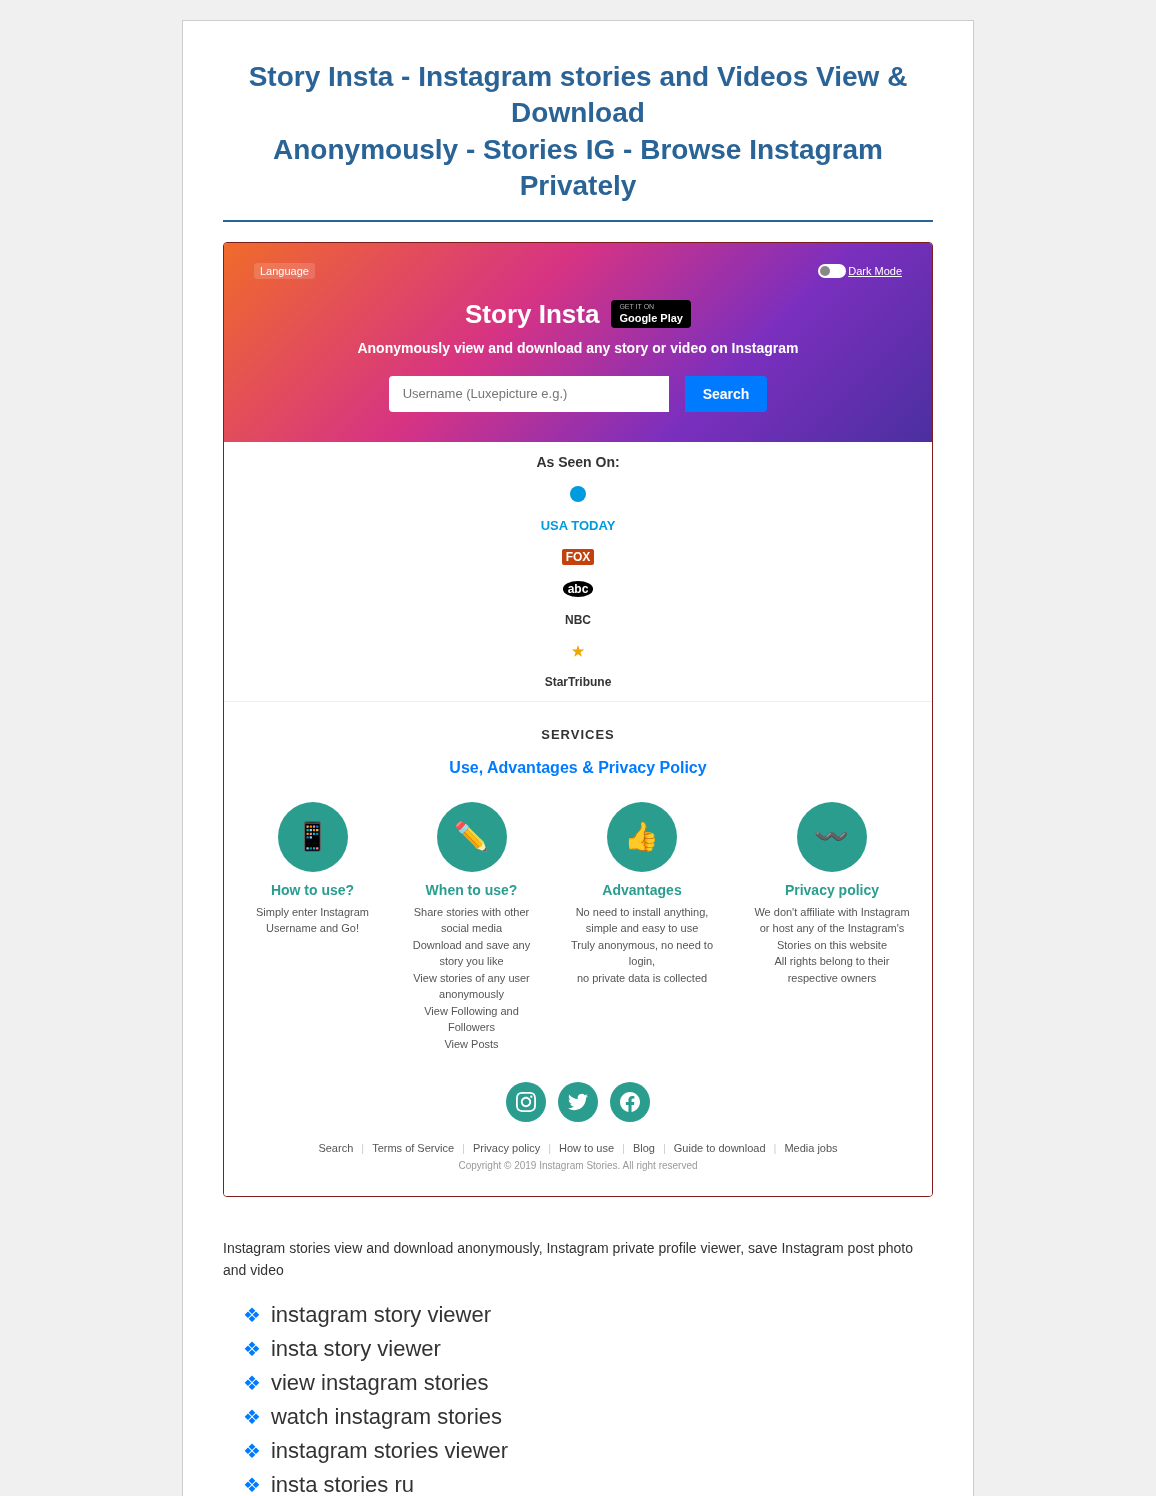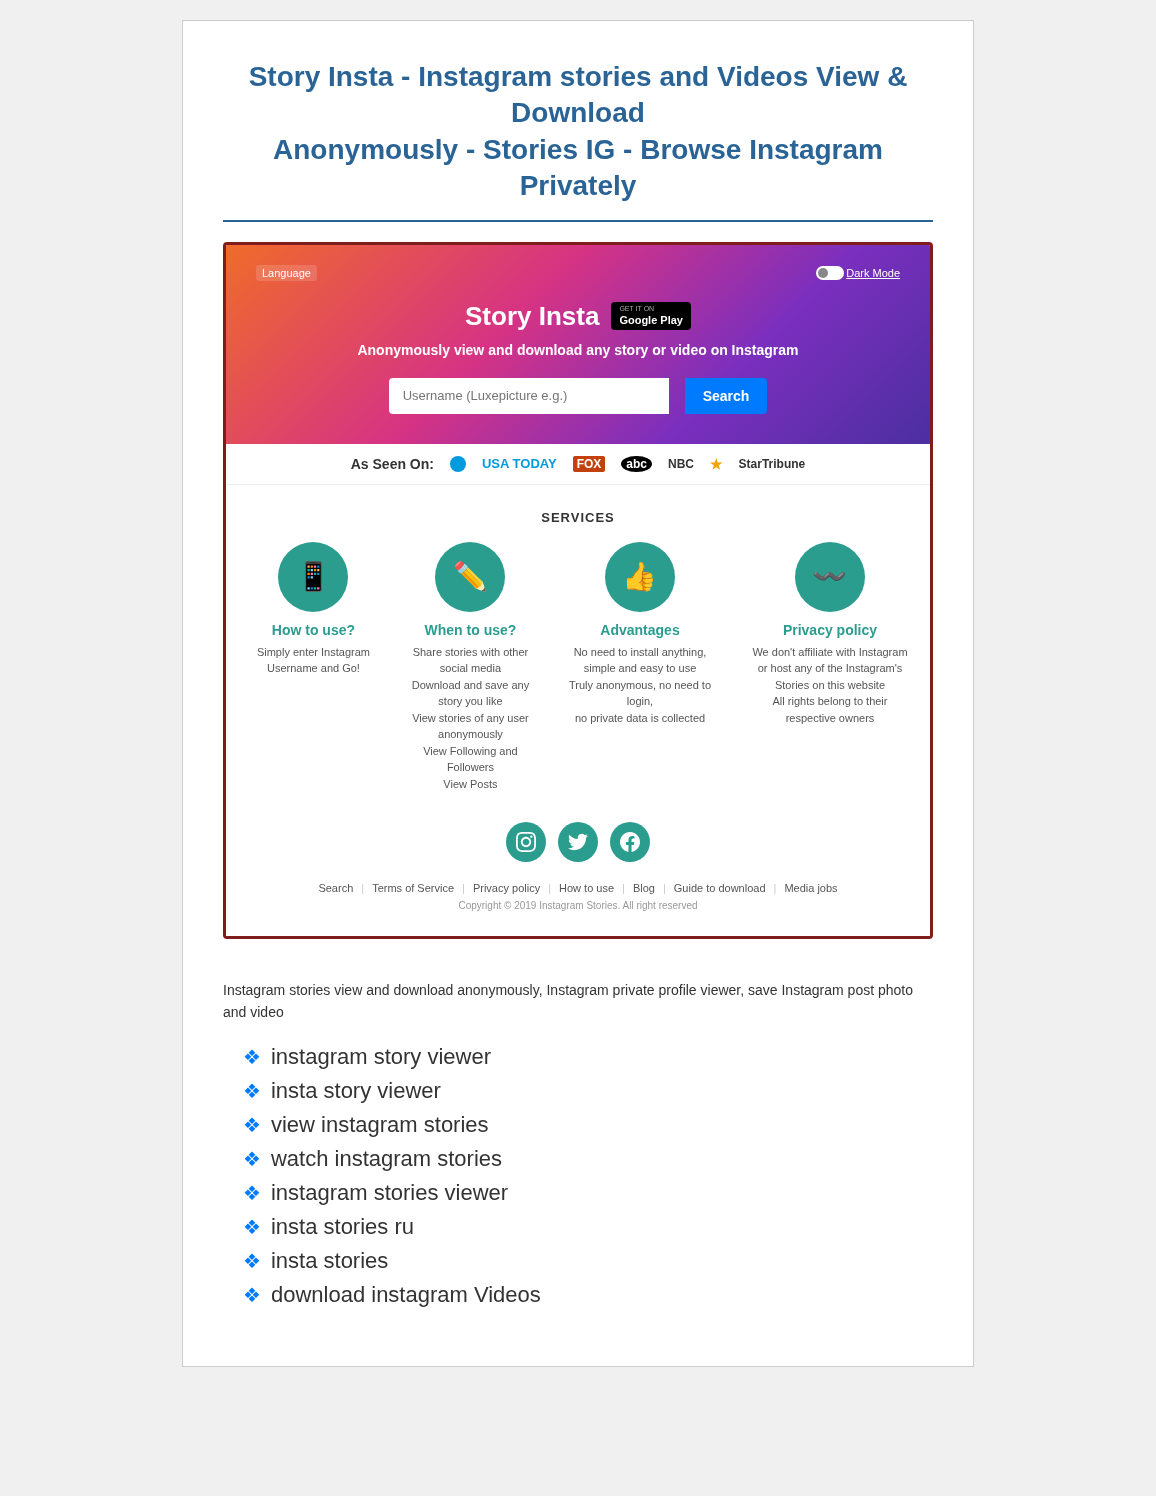--- a/index.html
+++ b/index.html
@@ -22,21 +22,21 @@
       color: #2a6496;
       font-size: 28px;
       font-weight: bold;
       line-height: 1.3;
       padding-bottom: 15px;
       border-bottom: 2px solid #2a6496;
       margin-bottom: 20px;
     }
     
     .browser-frame {
-      border: 3px solid #7f1d1d;
+      border: 1px solid #7f1d1d;
       border-radius: 4px;
       overflow: hidden;
       margin-bottom: 30px;
     }
     
     .hero-section {
       background: linear-gradient(135deg, #f06b2a 0%, #d63384 40%, #7b2fbe 70%, #4b2fa0 100%);
       padding: 20px 30px 30px 30px;
       position: relative;
     }
@@ -147,20 +147,21 @@
       background: #fff;
       padding: 12px 20px;
       display: flex;
       align-items: center;
       justify-content: center;
       gap: 16px;
       font-size: 14px;
       font-weight: bold;
       color: #333;
       border-bottom: 1px solid #eee;
+      flex-direction: column;
     }
     .news-brand {
       font-weight: bold;
       font-size: 13px;
     }
     .usa-today { color: #009bde; }
     .fox-box { background: #c2410c; color: #fff; padding: 1px 4px; font-size: 12px; font-weight: bold; border-radius: 2px; }
     .abc-box { background: #000; color: #fff; padding: 1px 5px; font-size: 12px; font-weight: bold; border-radius: 50%; }
     .nbc { color: #333; font-size: 12px; }
     .star-tribune { color: #333; font-size: 12px; }
@@ -338,20 +339,21 @@
       <span class="news-brand usa-today">USA TODAY</span>
       <span class="fox-box">FOX</span>
       <span class="abc-box">abc</span>
       <span class="nbc" style="font-weight:bold;">NBC</span>
       <span style="color:#f0a500;font-size:14px;">★</span>
       <span class="star-tribune" style="font-weight:bold;">StarTribune</span>
     </div>
 
     <div class="services-section">
       <div class="services-label">SERVICES</div>
+      <div class="services-subtitle">Use, Advantages &amp; Privacy Policy</div>
 
       <div class="services-grid">
 
         <div class="service-item">
           <div class="service-icon-circle">📱</div>
           <div class="service-title">How to use?</div>
           <div class="service-desc">Simply enter Instagram Username and Go!</div>
         </div>
 
         <div class="service-item">

